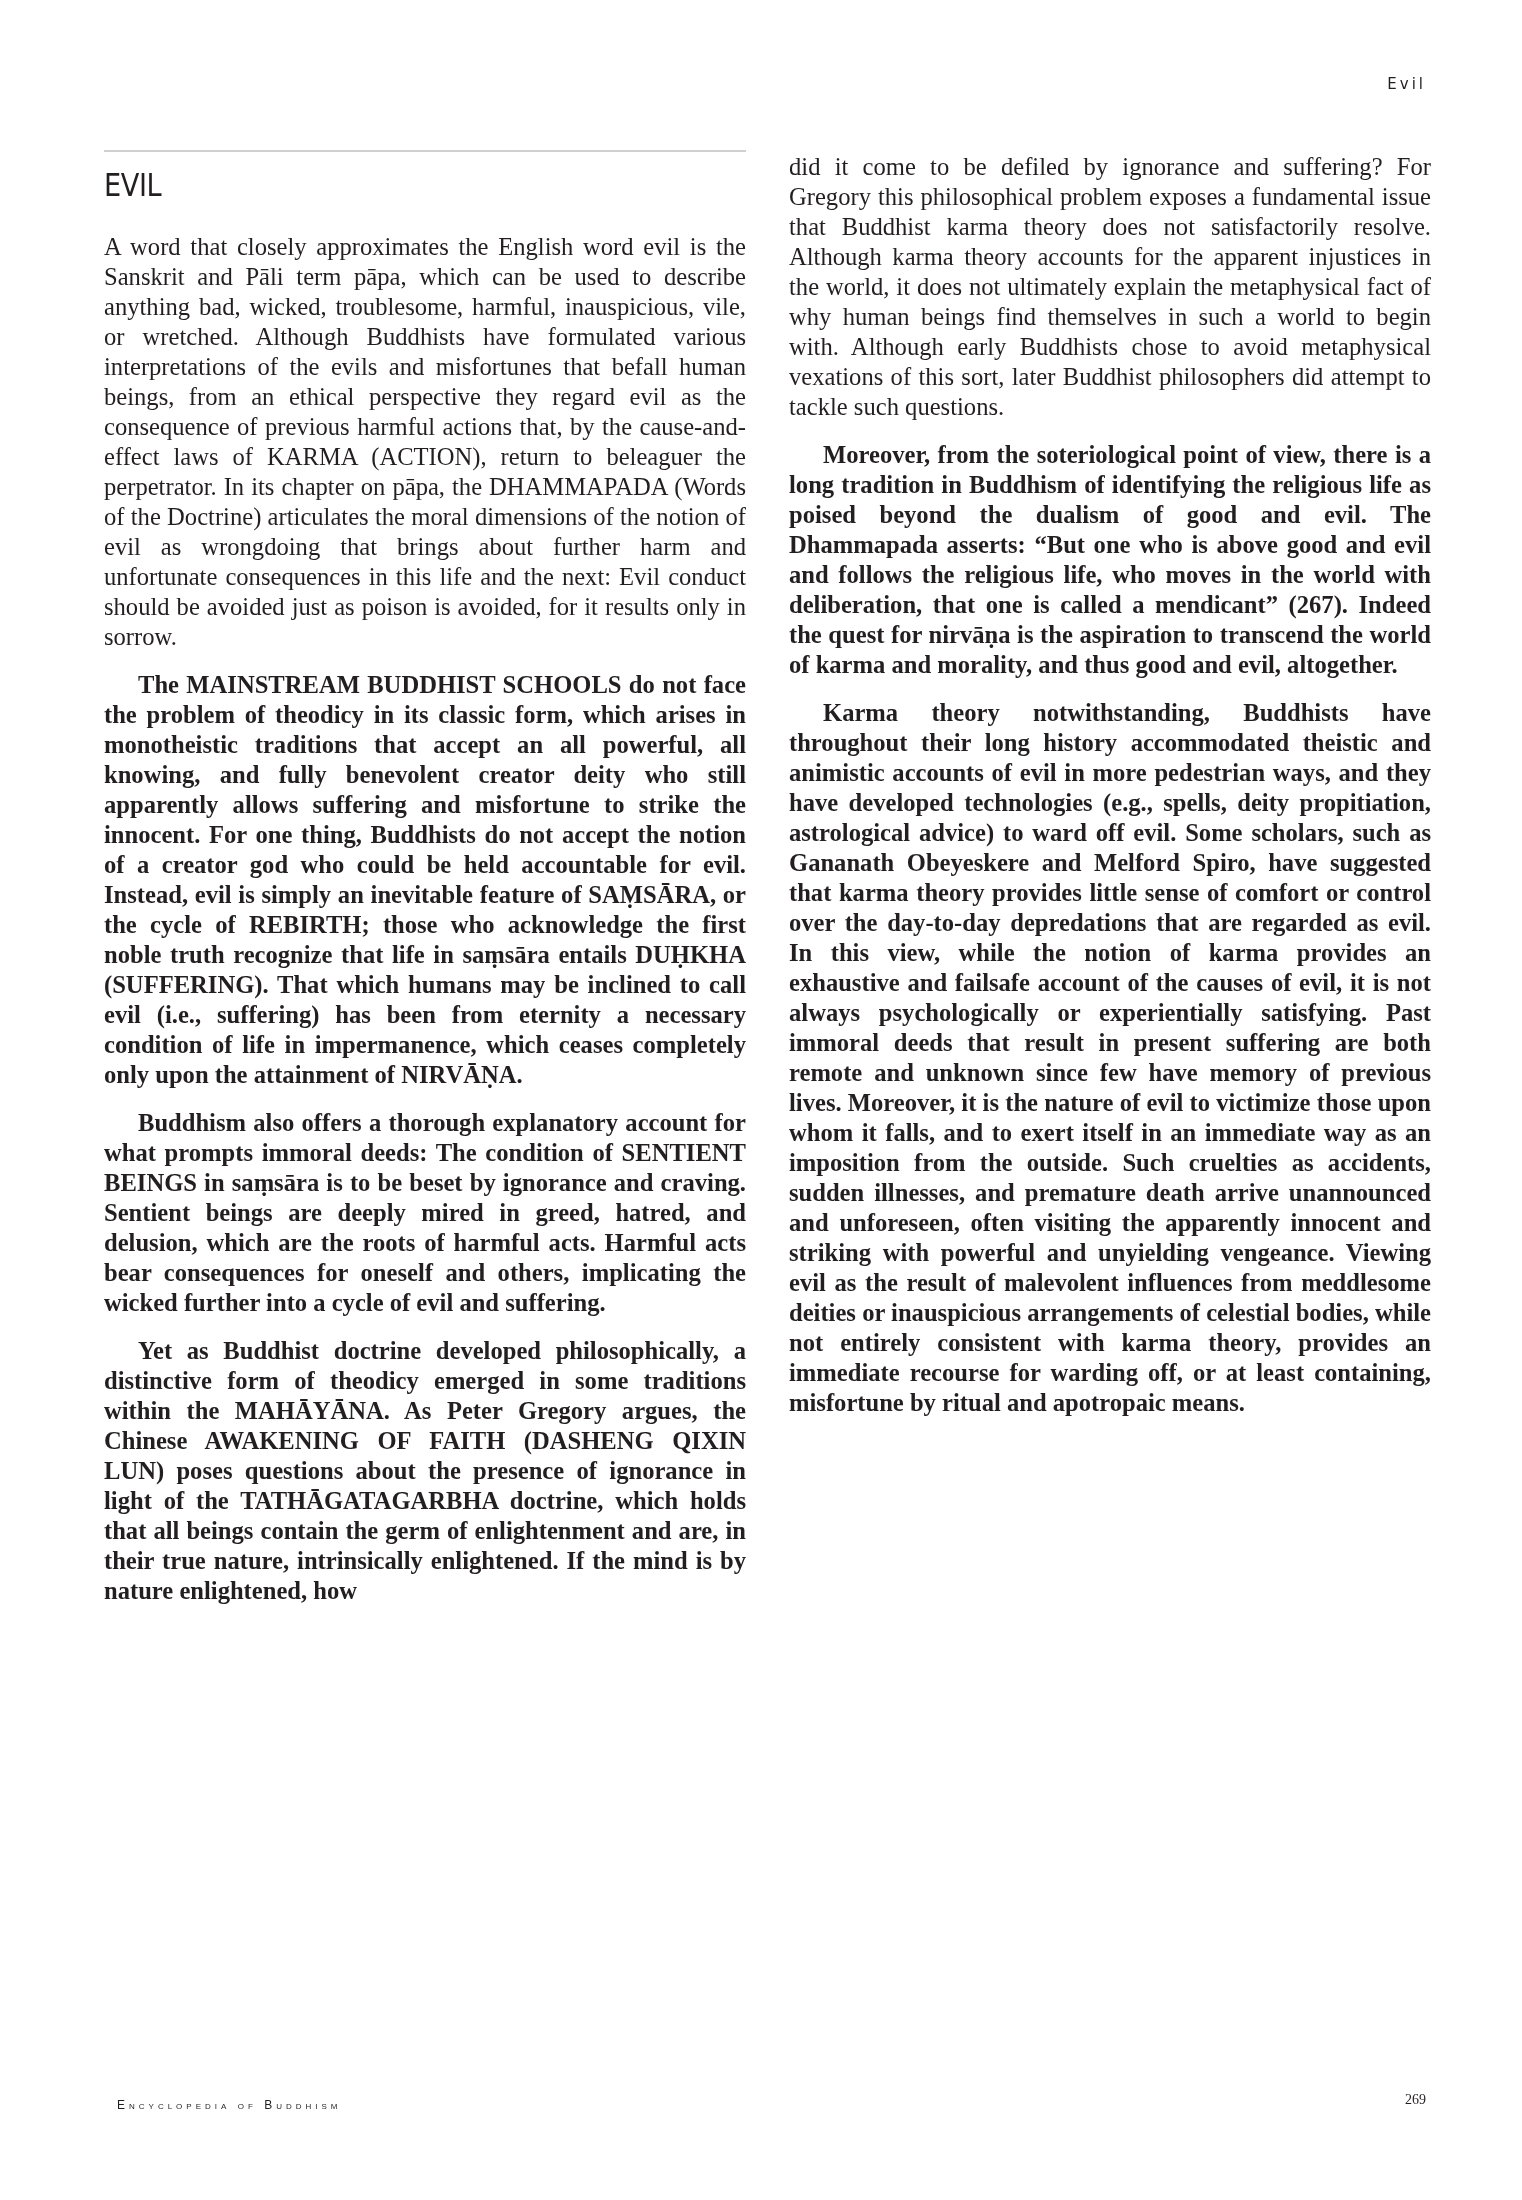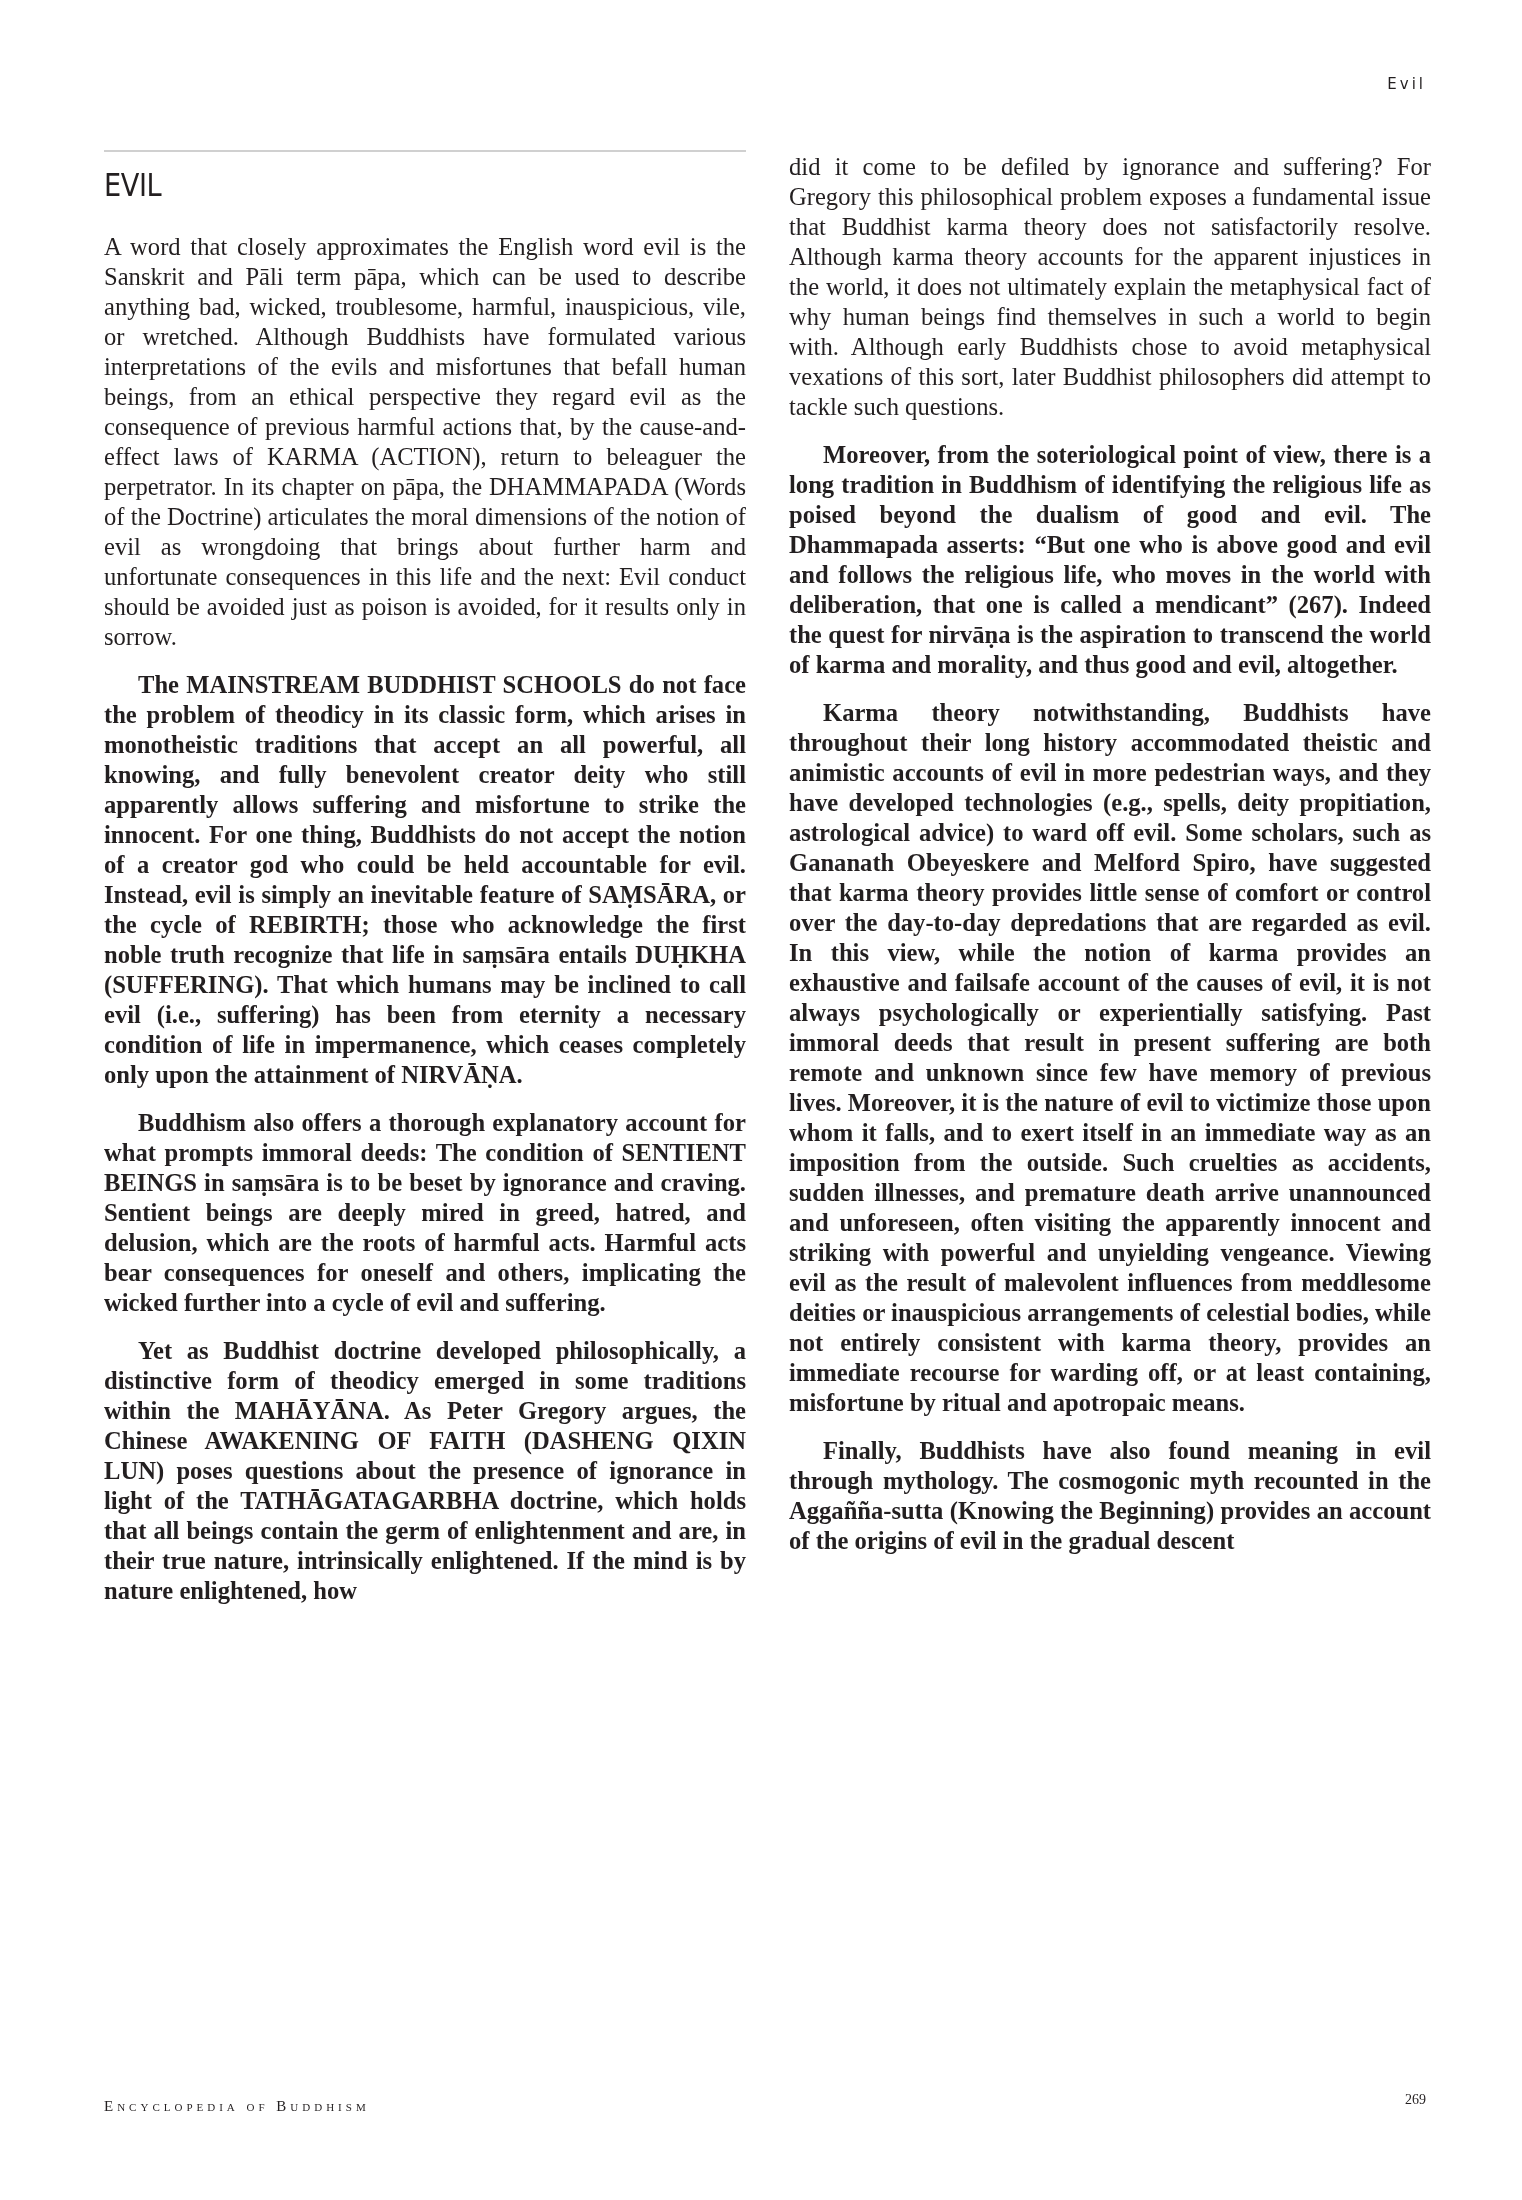--- a/index.html
+++ b/index.html
@@ -16,22 +16,22 @@
     font-family: "DejaVu Sans", sans-serif; font-size: 32px; font-weight: normal;
     margin: 0 0 28px 0; letter-spacing: -0.5px; transform: scaleX(0.85); transform-origin: left;
   }
   p {
     font-family: "Liberation Serif", serif; font-size: 24.6px; line-height: 30px;
     margin: 0 0 18px 0; text-align: justify; hyphens: manual;
   }
   p.first { text-indent: 0; }
   p.indent { text-indent: 34px; font-weight: bold; }
   .footer-left {
-    position: absolute; top: 2098px; left: 104px;
-    font-family: Liberation Serif, serif; font-size: 15px; letter-spacing: 4px; font-variant: small-caps;
+    position: absolute; top: 2098px; left: 117px;
+    font-family: Liberation Sans, sans-serif; font-size: 12px; letter-spacing: 4px; font-variant: small-caps;
   }
   .footer-right {
     position: absolute; top: 2092px; right: 96px;
     font-family: "Liberation Serif", serif; font-size: 14px;
   }
 </style>
 </head>
 <body>
 
 <div class="running-head">Evil</div>
@@ -42,17 +42,16 @@
   <p class="first">A word that closely approximates the English word evil is the Sanskrit and Pāli term pāpa, which can be used to describe anything bad, wicked, troublesome, harmful, inauspicious, vile, or wretched. Although Buddhists have formulated various interpretations of the evils and misfortunes that befall human beings, from an ethical perspective they regard evil as the consequence of previous harmful actions that, by the cause-and-effect laws of KARMA (ACTION), return to beleaguer the perpetrator. In its chapter on pāpa, the DHAMMAPADA (Words of the Doctrine) articulates the moral dimensions of the notion of evil as wrongdoing that brings about further harm and unfortunate consequences in this life and the next: Evil conduct should be avoided just as poison is avoided, for it results only in sorrow.</p>
   <p class="indent">The MAINSTREAM BUDDHIST SCHOOLS do not face the problem of theodicy in its classic form, which arises in monotheistic traditions that accept an all powerful, all knowing, and fully benevolent creator deity who still apparently allows suffering and misfortune to strike the innocent. For one thing, Buddhists do not accept the notion of a creator god who could be held accountable for evil. Instead, evil is simply an inevitable feature of SAṂSĀRA, or the cycle of REBIRTH; those who acknowledge the first noble truth recognize that life in saṃsāra entails DUḤKHA (SUFFERING). That which humans may be inclined to call evil (i.e., suffering) has been from eternity a necessary condition of life in impermanence, which ceases completely only upon the attainment of NIRVĀṆA.</p>
   <p class="indent">Buddhism also offers a thorough explanatory account for what prompts immoral deeds: The condition of SENTIENT BEINGS in saṃsāra is to be beset by ignorance and craving. Sentient beings are deeply mired in greed, hatred, and delusion, which are the roots of harmful acts. Harmful acts bear consequences for oneself and others, implicating the wicked further into a cycle of evil and suffering.</p>
   <p class="indent">Yet as Buddhist doctrine developed philosophically, a distinctive form of theodicy emerged in some traditions within the MAHĀYĀNA. As Peter Gregory argues, the Chinese AWAKENING OF FAITH (DASHENG QIXIN LUN) poses questions about the presence of ignorance in light of the TATHĀGATAGARBHA doctrine, which holds that all beings contain the germ of enlightenment and are, in their true nature, intrinsically enlightened. If the mind is by nature enlightened, how</p>
 </div>
 
 <div class="col col-right">
   <p class="first">did it come to be defiled by ignorance and suffering? For Gregory this philosophical problem exposes a fundamental issue that Buddhist karma theory does not satisfactorily resolve. Although karma theory accounts for the apparent injustices in the world, it does not ultimately explain the metaphysical fact of why human beings find themselves in such a world to begin with. Although early Buddhists chose to avoid metaphysical vexations of this sort, later Buddhist philosophers did attempt to tackle such questions.</p>
   <p class="indent">Moreover, from the soteriological point of view, there is a long tradition in Buddhism of identifying the religious life as poised beyond the dualism of good and evil. The Dhammapada asserts: “But one who is above good and evil and follows the religious life, who moves in the world with deliberation, that one is called a mendicant” (267). Indeed the quest for nirvāṇa is the aspiration to transcend the world of karma and morality, and thus good and evil, altogether.</p>
   <p class="indent">Karma theory notwithstanding, Buddhists have throughout their long history accommodated theistic and animistic accounts of evil in more pedestrian ways, and they have developed technologies (e.g., spells, deity propitiation, astrological advice) to ward off evil. Some scholars, such as Gananath Obeyeskere and Melford Spiro, have suggested that karma theory provides little sense of comfort or control over the day-to-day depredations that are regarded as evil. In this view, while the notion of karma provides an exhaustive and failsafe account of the causes of evil, it is not always psychologically or experientially satisfying. Past immoral deeds that result in present suffering are both remote and unknown since few have memory of previous lives. Moreover, it is the nature of evil to victimize those upon whom it falls, and to exert itself in an immediate way as an imposition from the outside. Such cruelties as accidents, sudden illnesses, and premature death arrive unannounced and unforeseen, often visiting the apparently innocent and striking with powerful and unyielding vengeance. Viewing evil as the result of malevolent influences from meddlesome deities or inauspicious arrangements of celestial bodies, while not entirely consistent with karma theory, provides an immediate recourse for warding off, or at least containing, misfortune by ritual and apotropaic means.</p>
-  <p class="indent">Finally, Buddhists have also found meaning in evil through mythology. The cosmogonic myth recounted in the Aggañña-sutta (Knowing the Beginning) provides an account of the origins of evil in the gradual descent</p>
 </div>
 
 <div class="footer-left">Encyclopedia of Buddhism</div>
 <div class="footer-right">269</div>
 
 </body></html>

